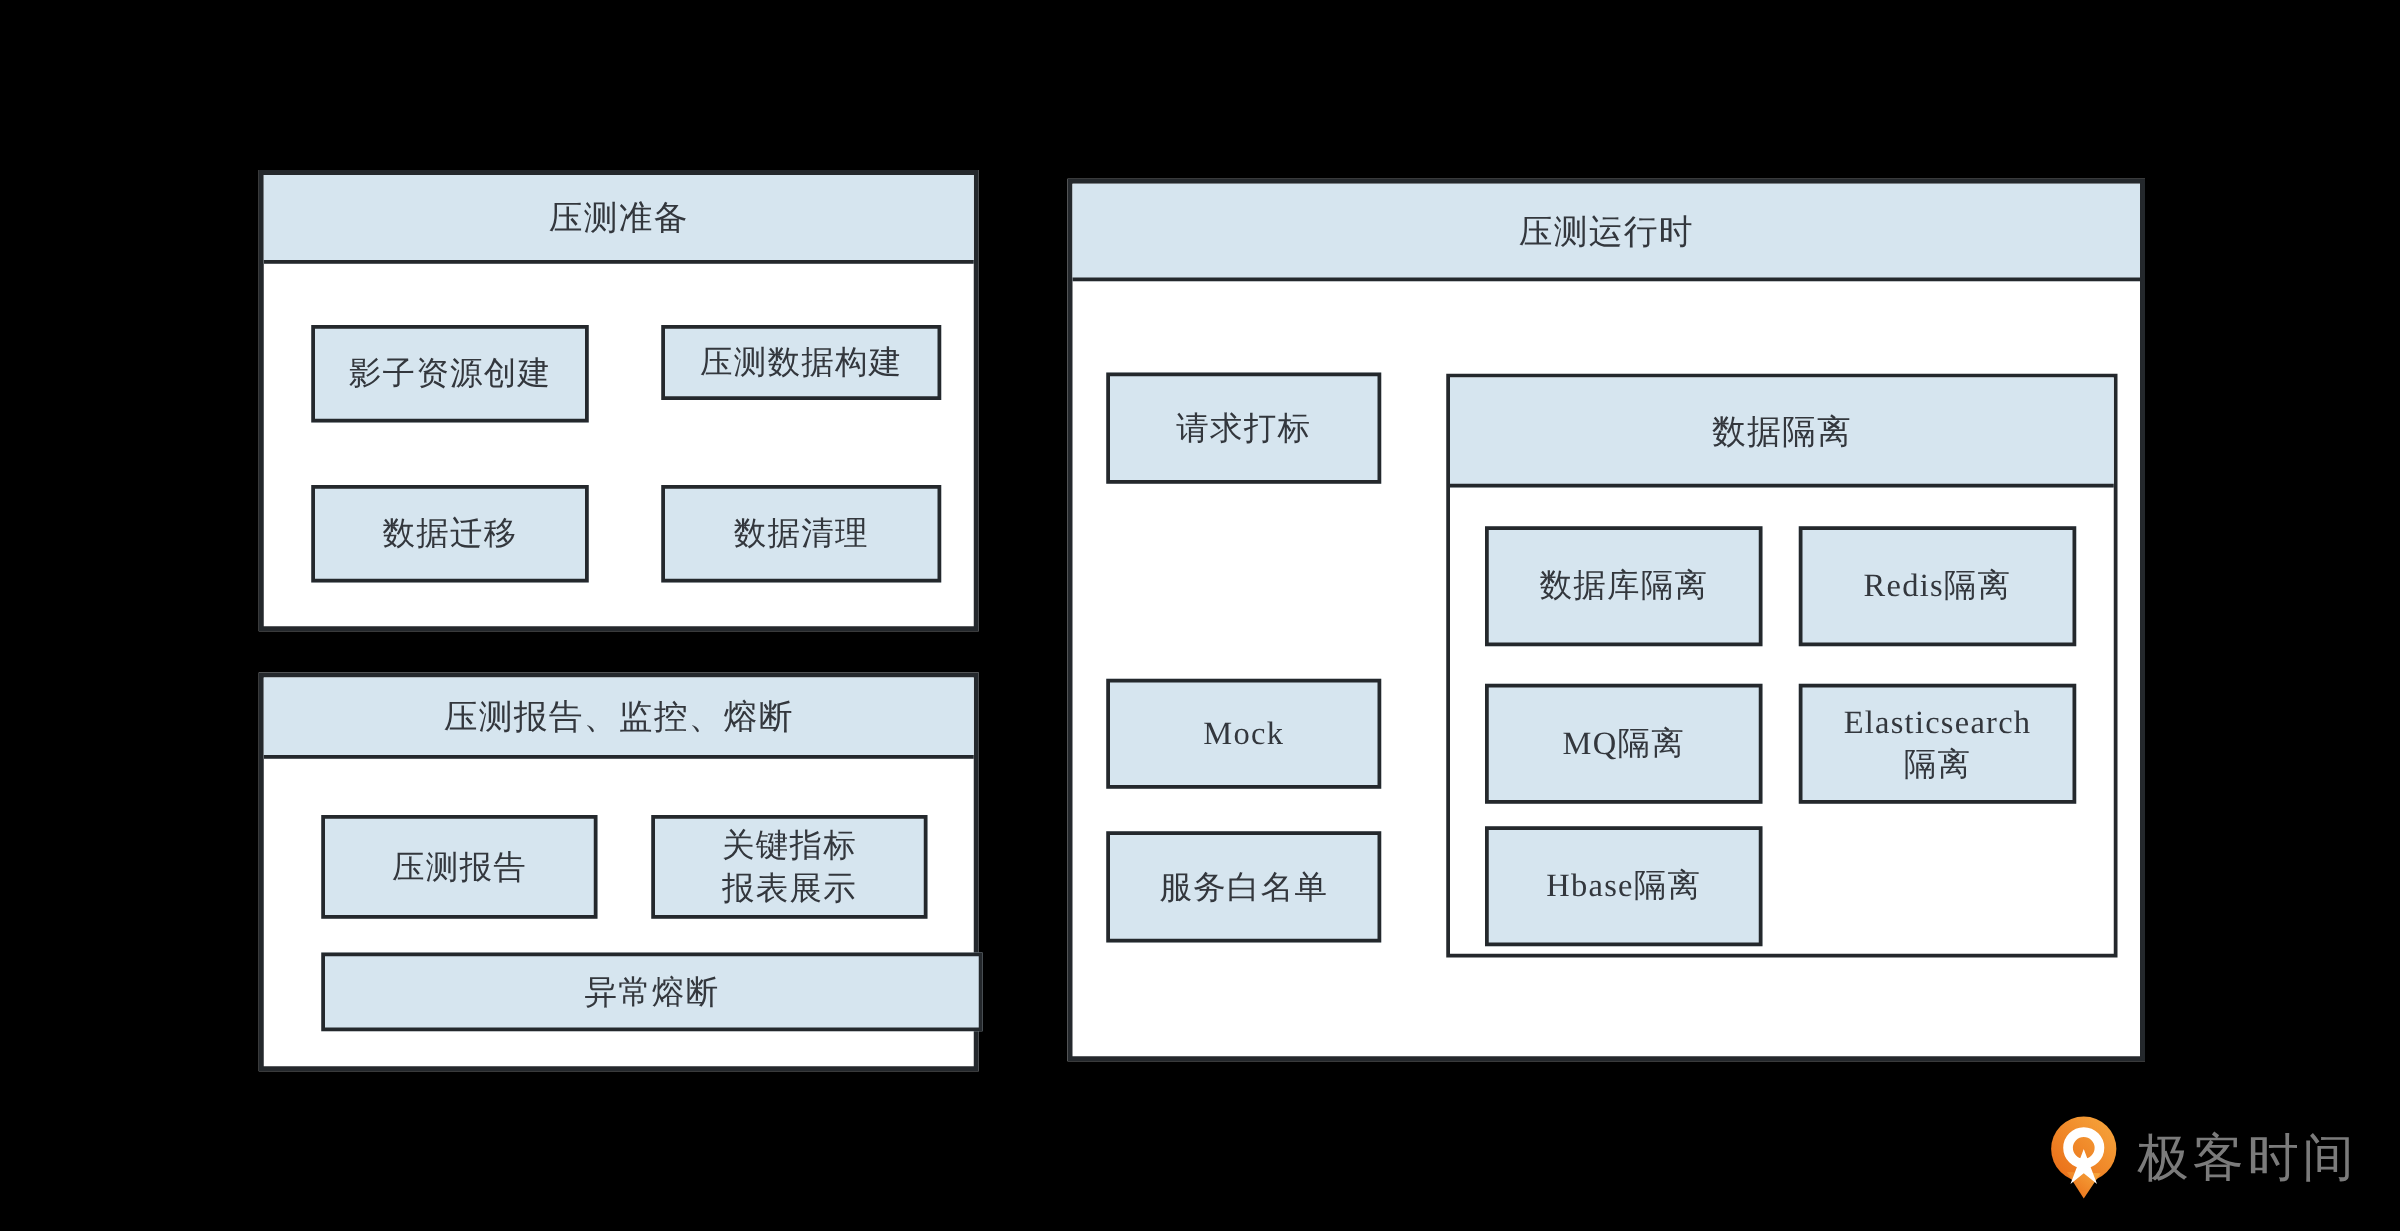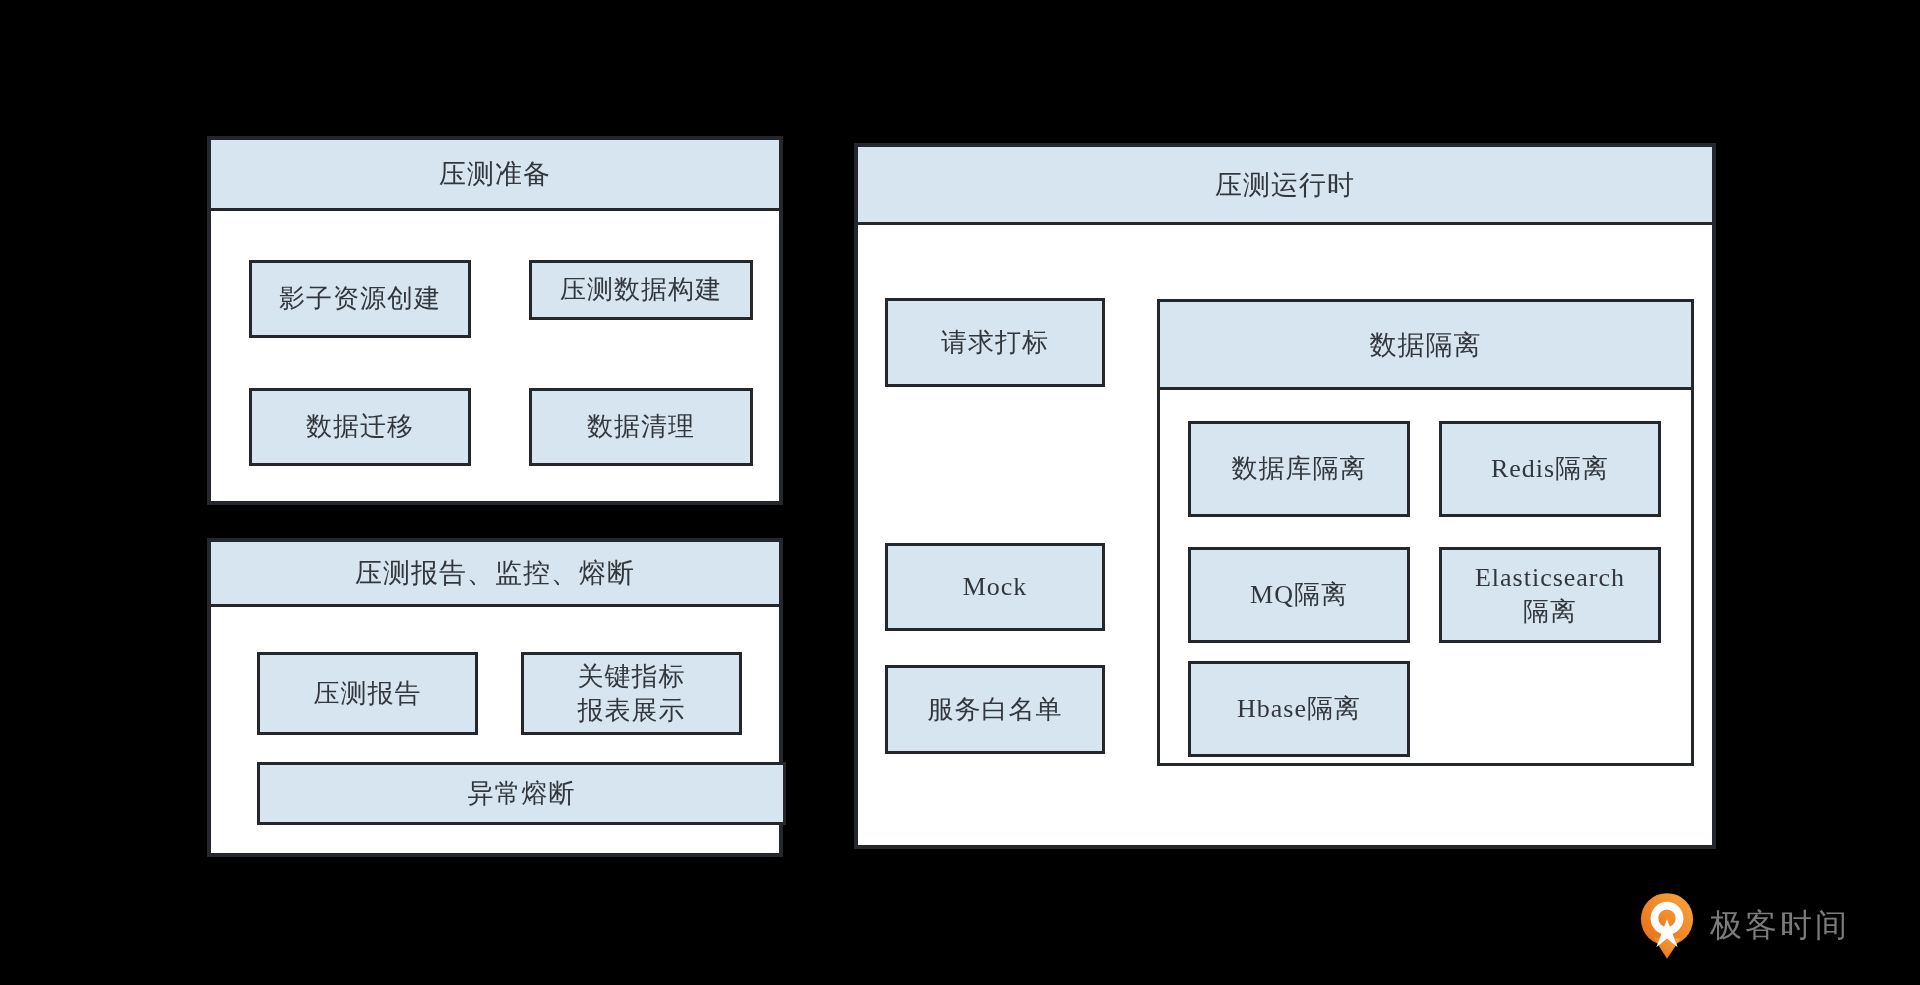--- a/index.html
+++ b/index.html
@@ -45,21 +45,21 @@
     background:#ffffff;
     box-sizing:border-box;
     padding-left:36px;
   }
   .logo{
     position:absolute;
     left:1638px;top:891px;
     display:flex;align-items:center;gap:14px;
   }
   .logo-text{
-    font-size:32px;
+    font-size:41px;
     color:#7b7b7b;
     font-weight:500;
     letter-spacing:3px;
   }
 </style>
 </head>
 <body>
 
 <div class="canvas">
 

